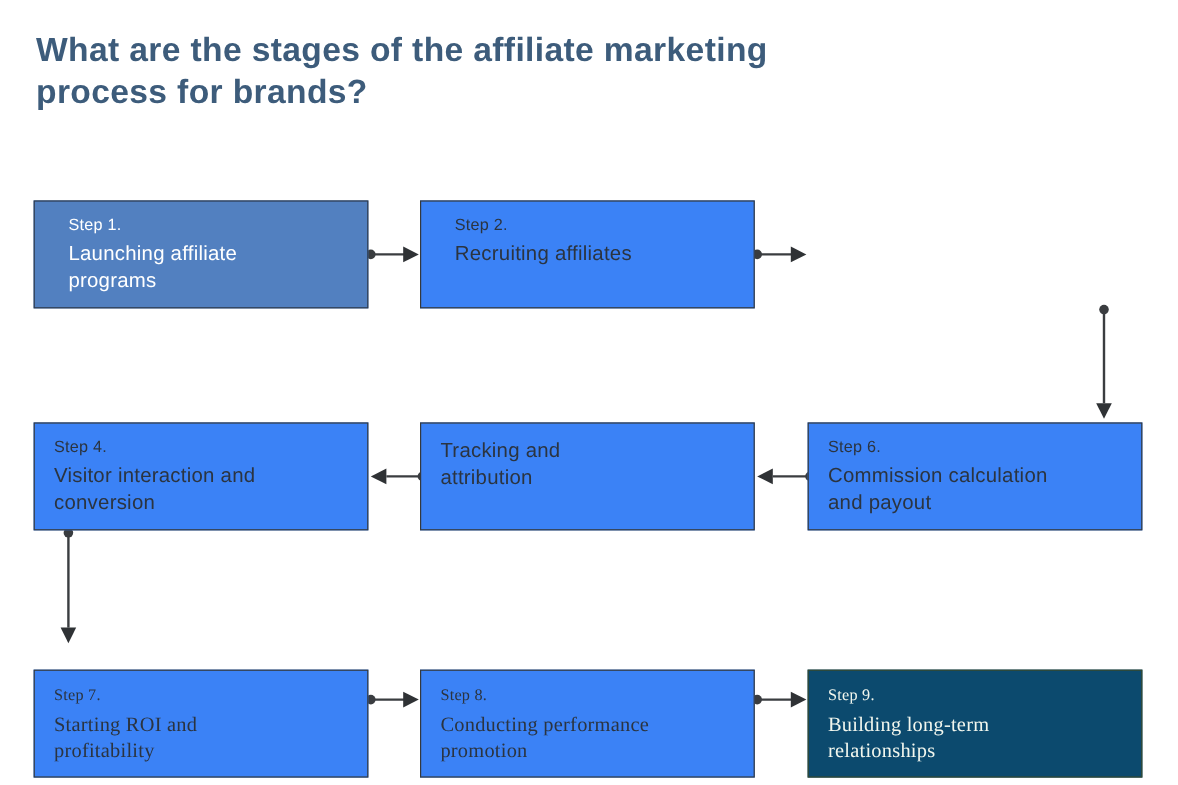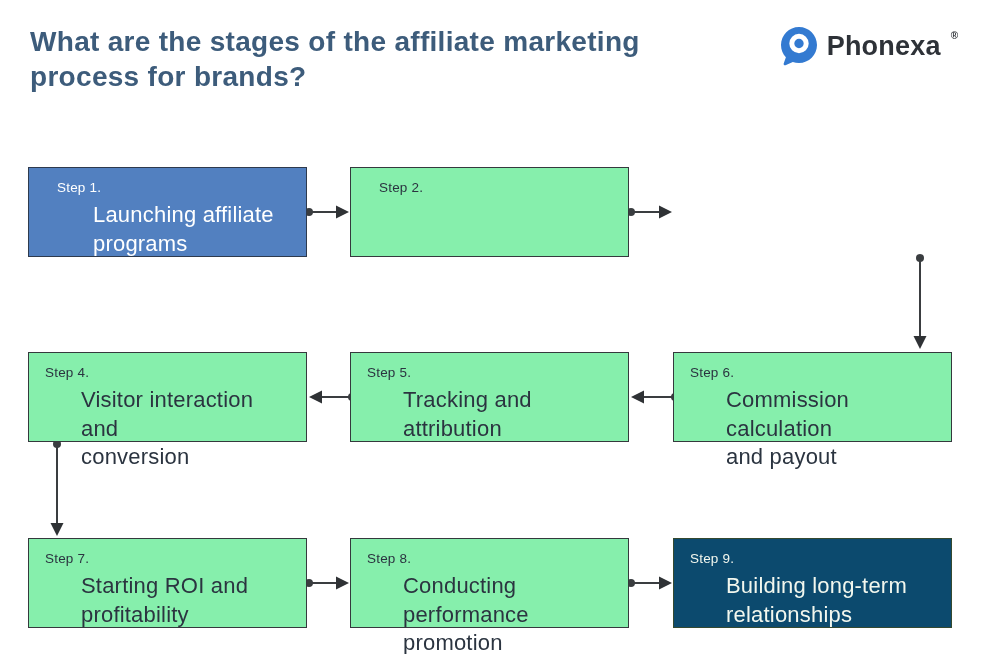--- a/index.html
+++ b/index.html
@@ -49,74 +49,58 @@
 
   
   .step-box {
     position: absolute;
     width: 279px;
     height: 90px;
     border: 1.5px solid #35393d;
     box-sizing: border-box;
     padding: 12px 18px 10px 16px;
   }
-  .variant-light { background: #86efac; color: #2b3440; }
+  .variant-light { background: #3b82f6; color: #2b3440; }
   .variant-blue  { background: #5280c0; color: #ffffff; border-color: #2e3a4d; }
   .variant-green { background: #0c4a6e; color: #f2f7ee; border-color: #354930; }
 
   .step-label {
     font-size: 13.5px;
     letter-spacing: 0.2px;
     margin-bottom: 6px;
   }
   .step-title {
-    font-size: 22px;
+    font-size: 17px;
     line-height: 1.3;
     letter-spacing: 0.2px;
     white-space: pre-line;
-    margin-left: 36px;
   }
 
   
-  .r1 { top: 167px; padding-left: 28px; } .r2 { top: 352px; } .r3 { top: 538px; }
+  .r1 { top: 167px; padding-left: 28px; } .r2 { top: 352px; } .r3 { top: 558px; font-family: Liberation Serif, serif; }
   .c1 { left: 28px; } .c2 { left: 350px; } .c3 { left: 673px; }
 
   
   .arrows {
     position: absolute;
     left: 0; top: 0;
     width: 982px; height: 654px;
     pointer-events: none;
   }
   .arrows line    { stroke: #3a3d40; stroke-width: 2; }
   .arrows circle  { fill: #3a3d40; }
   .arrows polygon { fill: #2f3235; }
 </style>
 </head>
 <body>
 
 <div class="canvas">
 
   <div class="page-title">What are the stages of the affiliate marketing process for brands?</div>
 
-  <div class="brand">
-    <span style="display:inline-flex;">
-      <svg width="38" height="40" viewBox="0 0 38 40" aria-hidden="true">
-
-        <path d="M19 1 C28.9 1 37 9.1 37 19 C37 28.9 28.9 37 19 37
-                 C16.8 37 14.7 36.6 12.8 35.9
-                 L5.5 39.2 C4.4 39.7 3.3 38.6 3.7 37.5
-                 L5.9 31.3 C2.9 28 1 23.7 1 19 C1 9.1 9.1 1 19 1 Z" fill="#337ad1"></path>
-
-        <circle cx="19" cy="17.5" r="7.2" fill="none" stroke="#ffffff" stroke-width="5"></circle>
-      </svg>
-    </span>
-    <span class="brand-name">Phonexa</span>
-    <span class="brand-reg">®</span>
-  </div>
 
   <svg class="arrows" viewBox="0 0 982 654">
     <g>
       <circle cx="309" cy="212" r="4"></circle>
       <line x1="309" y1="212" x2="337" y2="212"></line>
       <polygon points="349,212 336,205.5 336,218.5"></polygon>
     </g>
     <g>
       <circle cx="631" cy="212" r="4"></circle>
       <line x1="631" y1="212" x2="660" y2="212"></line>
@@ -154,29 +138,29 @@
     </g>
   </svg>
 
   <div class="step-box variant-blue r1 c1">
     <div class="step-label">Step 1.</div>
     <div class="step-title">Launching affiliate
 programs</div>
   </div>
   <div class="step-box variant-light r1 c2">
     <div class="step-label">Step 2.</div>
+    <div class="step-title">Recruiting affiliates</div>
   </div>
 
   <div class="step-box variant-light r2 c1">
     <div class="step-label">Step 4.</div>
     <div class="step-title">Visitor interaction and
 conversion</div>
   </div>
   <div class="step-box variant-light r2 c2">
-    <div class="step-label">Step 5.</div>
     <div class="step-title">Tracking and
 attribution</div>
   </div>
   <div class="step-box variant-light r2 c3">
     <div class="step-label">Step 6.</div>
     <div class="step-title">Commission calculation
 and payout</div>
   </div>
 
   <div class="step-box variant-light r3 c1">

